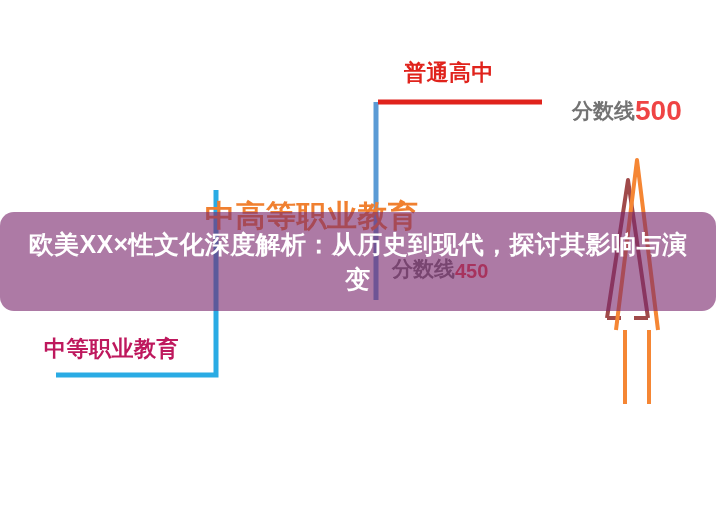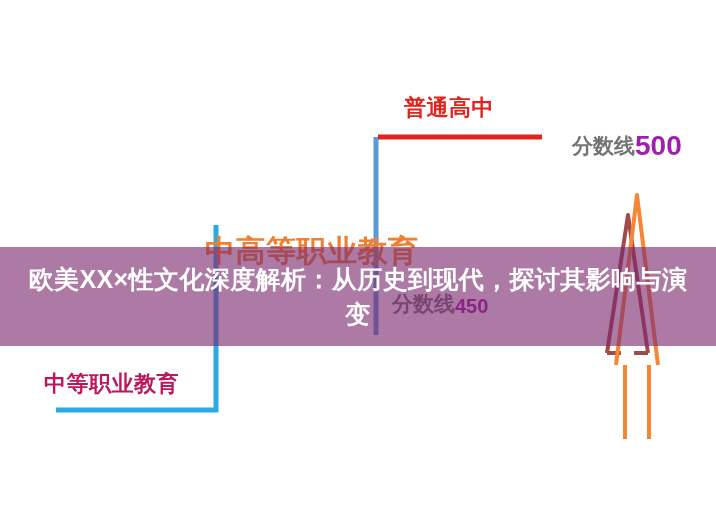--- a/index.html
+++ b/index.html
@@ -12,21 +12,20 @@
     background: #ffffff;
     font-family: "Liberation Sans", "DejaVu Sans", sans-serif;
     overflow: hidden;
   }
   #stage {
     position: relative;
     width: 716px;
     height: 404px;
     background: #ffffff;
     overflow: hidden;
-    margin-top: 35px;
   }
   .layer {
     position: absolute;
     left: 0;
     top: 0;
     width: 716px;
     height: 516px;
   }
   
   .lbl {
@@ -79,34 +78,35 @@
   #scoreline-450 {
     left: 392px;
     top: 255px;
     font-size: 21px;
   }
   #scoreline-450 .num {
     font-size: 20px;
     vertical-align: -2px;
   }
   .sl-word { color: #737373; }
-  .sl-num  { color: #a21caf; }
+  .sl-num  { color: #ef4444; }
 
   
   #title-banner {
     position: absolute;
     left: 0;
     top: 212px;
     width: 716px;
     height: 99px;
     background: rgba(122, 41, 110, 0.62);
     display: flex;
     align-items: center;
     justify-content: center;
     z-index: 40;
+    border-radius: 14px;
   }
   #title-banner-text {
     color: #ffffff;
     font-size: 25px;
     font-weight: 700;
     line-height: 1.38;
     text-align: center;
     letter-spacing: 0.4px;
     padding: 0 14px;
     font-family: "Liberation Sans", "DejaVu Sans", sans-serif;

